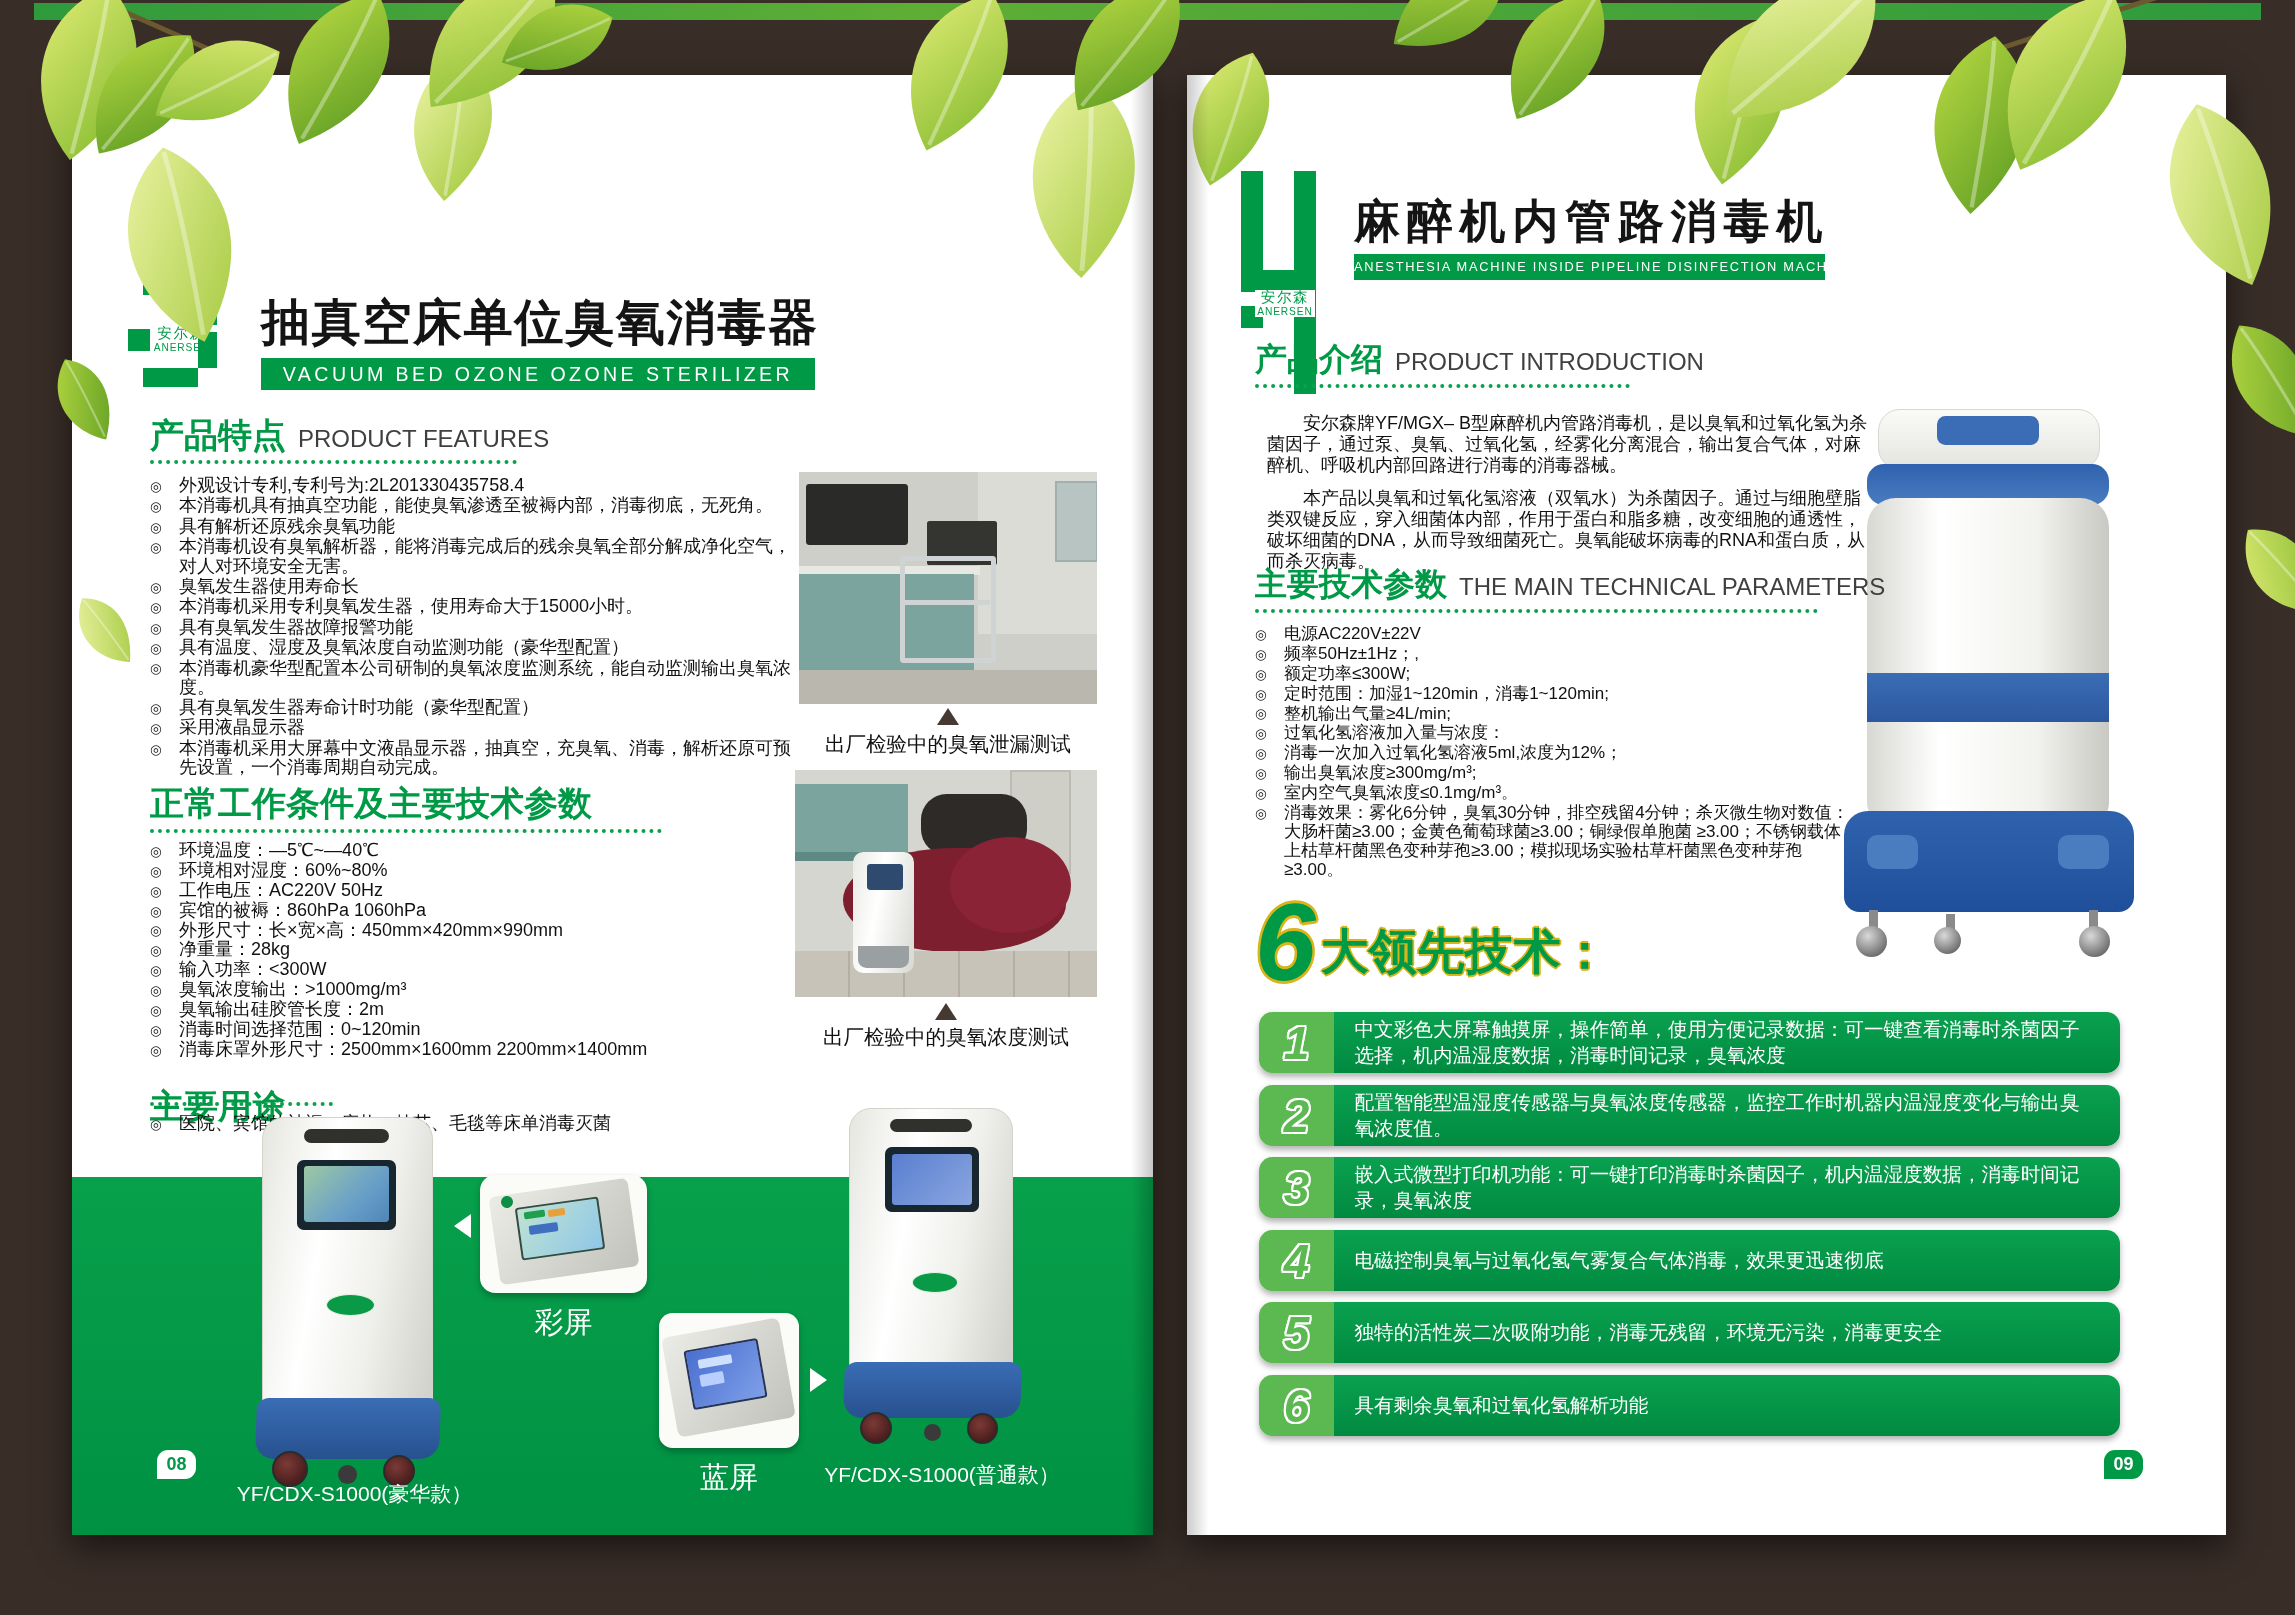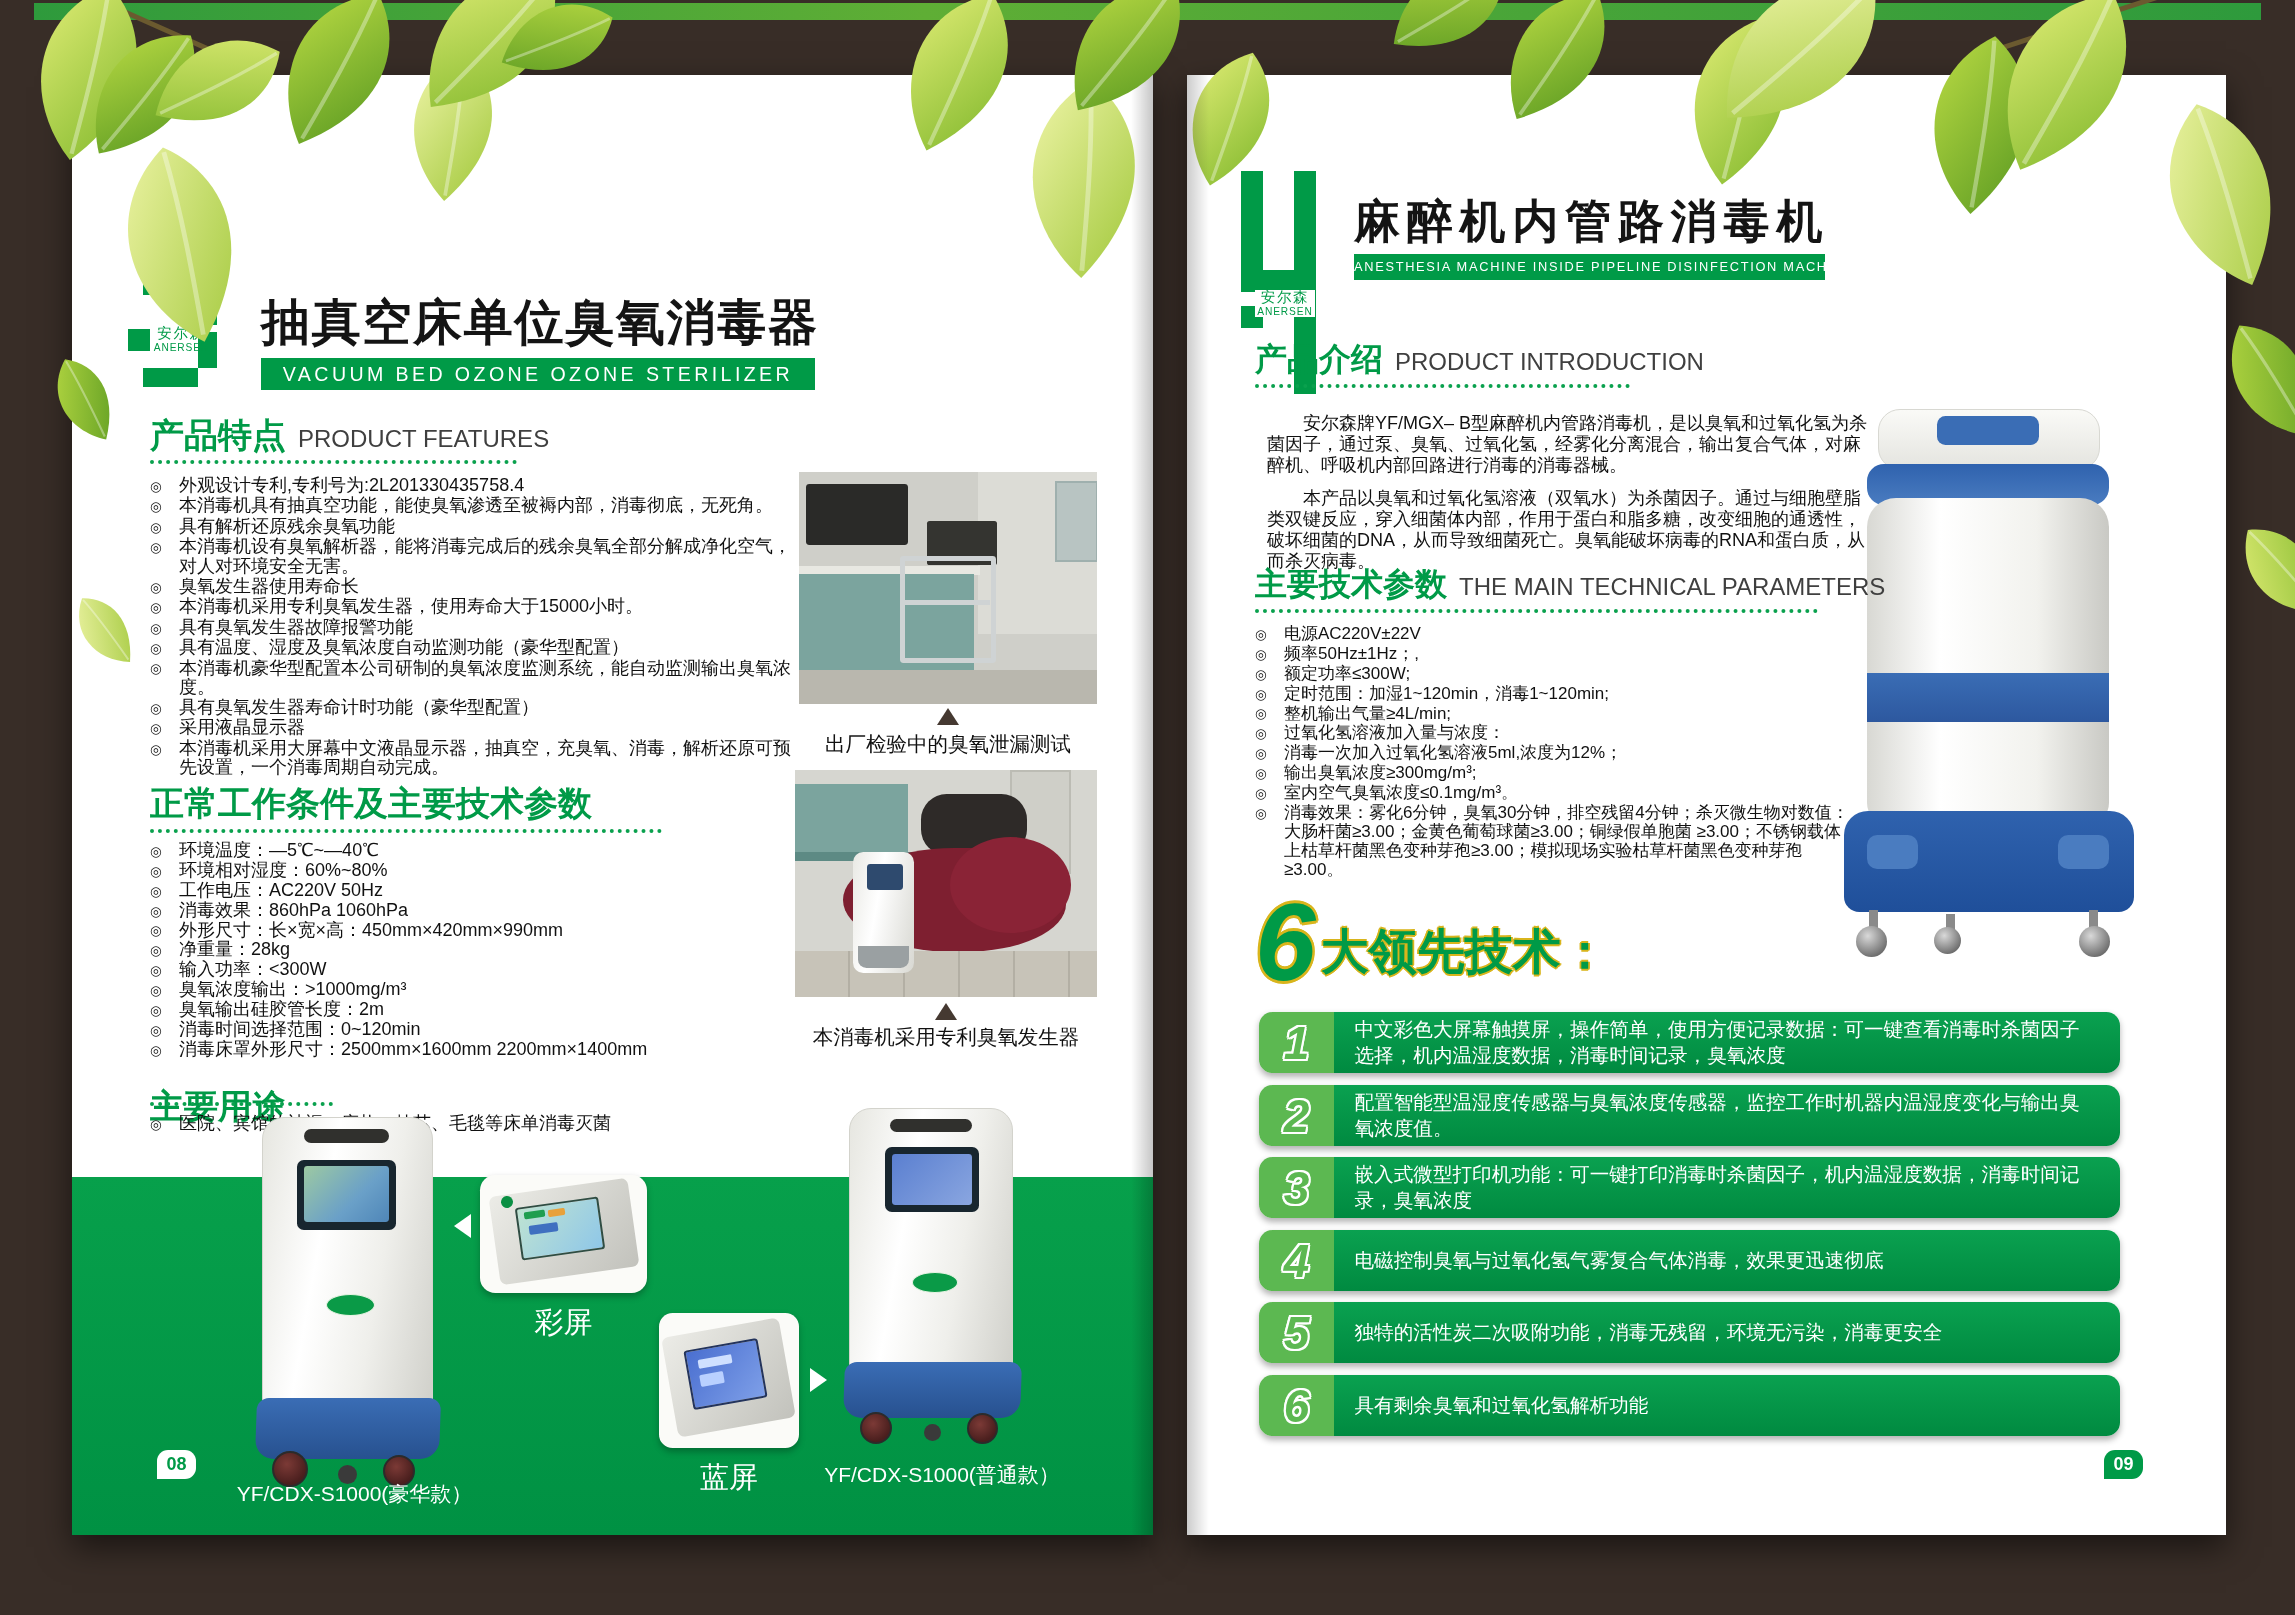--- a/index.html
+++ b/index.html
@@ -216,21 +216,21 @@
       <li>
           <span class="bul">◎</span>
           <span class="txt">环境相对湿度：60%~80%</span>
         </li>
       <li>
           <span class="bul">◎</span>
           <span class="txt">工作电压：AC220V  50Hz</span>
         </li>
       <li>
           <span class="bul">◎</span>
-          <span class="txt">消毒效果：860hPa  1060hPa</span>
+          <span class="txt">宾馆的被褥：860hPa  1060hPa</span>
         </li>
       <li>
           <span class="bul">◎</span>
           <span class="txt">外形尺寸：长×宽×高：450mm×420mm×990mm</span>
         </li>
       <li>
           <span class="bul">◎</span>
           <span class="txt">净重量：28kg</span>
         </li>
       <li>
@@ -287,21 +287,21 @@
       <div class="ph" style="left:126px;top:24px;width:106px;height:61px;background:#2e2a28;border-radius:25.6px;"></div>
       <div class="ph" style="left:48px;top:78px;width:223px;height:104px;background:#7e1f30;border-radius:50% 42% 46% 50%;"></div>
       <div class="ph" style="left:155px;top:67px;width:121px;height:96px;background:#8a2336;border-radius:50%;"></div>
       <div class="ph" style="left:0;top:181px;width:302px;height:46px;background:#c7c3b8;
            background-image:repeating-linear-gradient(90deg,transparent 0 53px,#b3afa4 53px 55px);"></div>
       <div class="ph" style="left:58px;top:82px;width:61px;height:121px;background:linear-gradient(100deg,#e9e9e4,#ffffff 40%,#d8d8d2);border-radius:10.2px;"></div>
       <div class="ph" style="left:72px;top:94px;width:36px;height:25.6px;background:#2e4a6e;border-radius:3.4px;"></div>
       <div class="ph" style="left:63px;top:176px;width:51px;height:22px;background:#9aa0a2;border-radius:0 0 8.5px 8.5px;"></div>
     </div>
     <div class="tri-up" style="left:863px;top:928px;"></div>
-    <div class="caption" style="left:723px;top:948px;width:302px;">本消毒机采用专利臭氧发生器</div>
+    <div class="caption" style="left:723px;top:948px;width:302px;">出厂检验中的臭氧浓度测试</div>
 
     <div class="green-block"></div>
 
     <div class="device" style="left:181px;top:1042px;width:200px;height:375px;">
       <div class="dv-body" style="left:8.5px;top:0;width:171px;height:307px;"></div>
       <div class="dv-slot" style="left:51px;top:12px;width:85px;height:13.6px;"></div>
       <div class="dv-screenframe" style="left:44px;top:43px;width:99px;height:70px;"></div>
       <div class="dv-screen" style="left:51px;top:49px;width:85px;height:56px;background:linear-gradient(135deg,#9dc9a2,#6aa0c8 60%,#4f86b8);"></div>
       <div class="dv-logo" style="left:73px;top:177px;width:49px;height:22px;"></div>
       <div class="dv-base" style="left:3.4px;top:281px;width:184px;height:61px;"></div>

